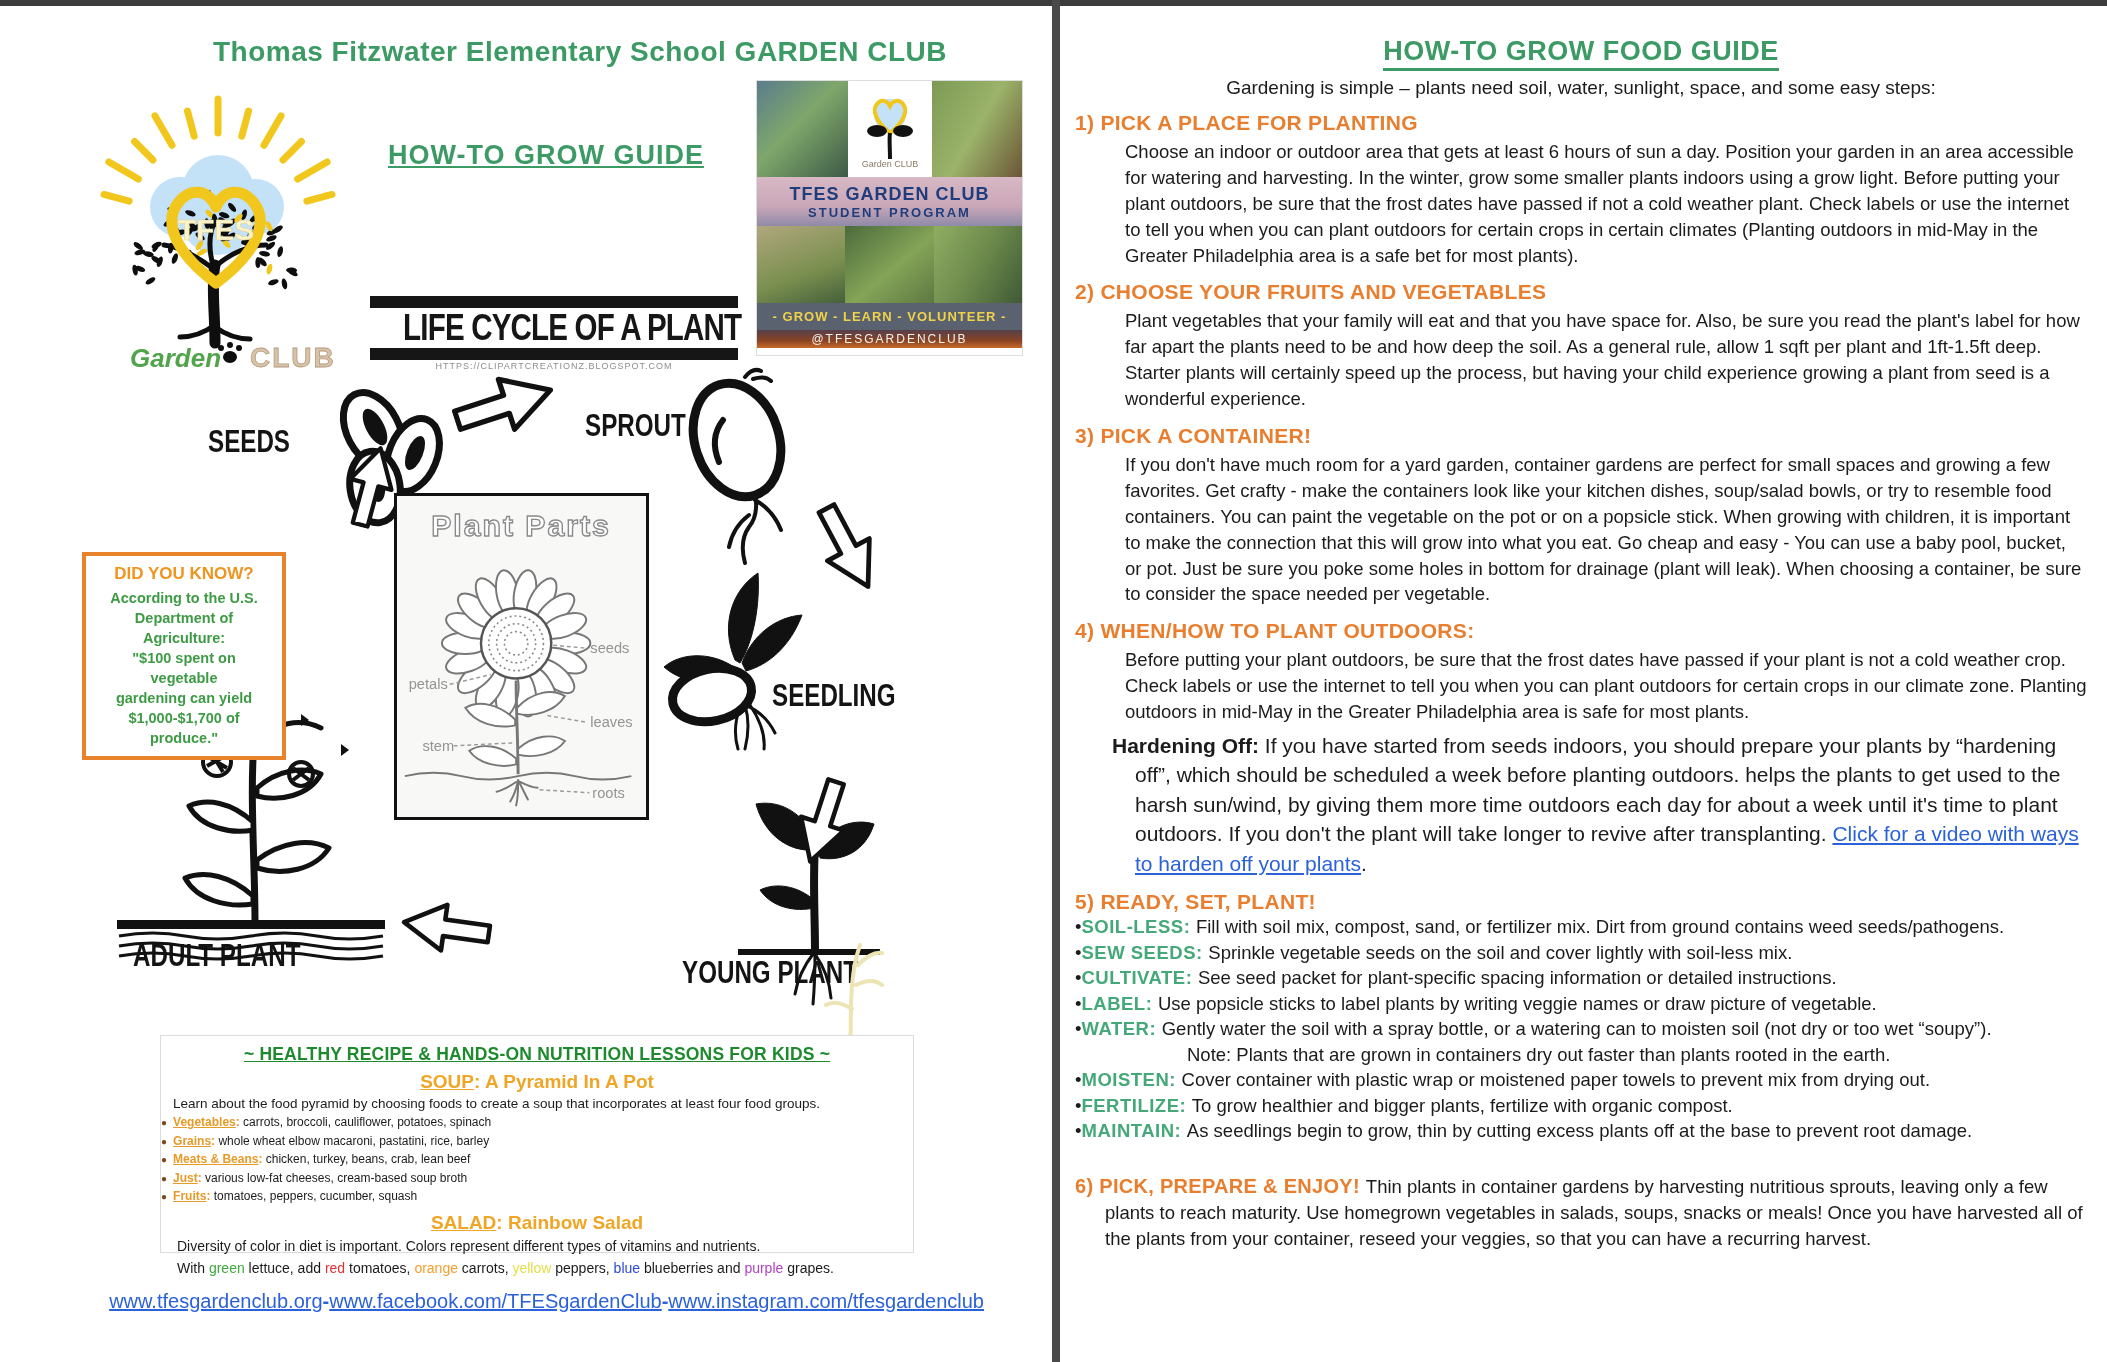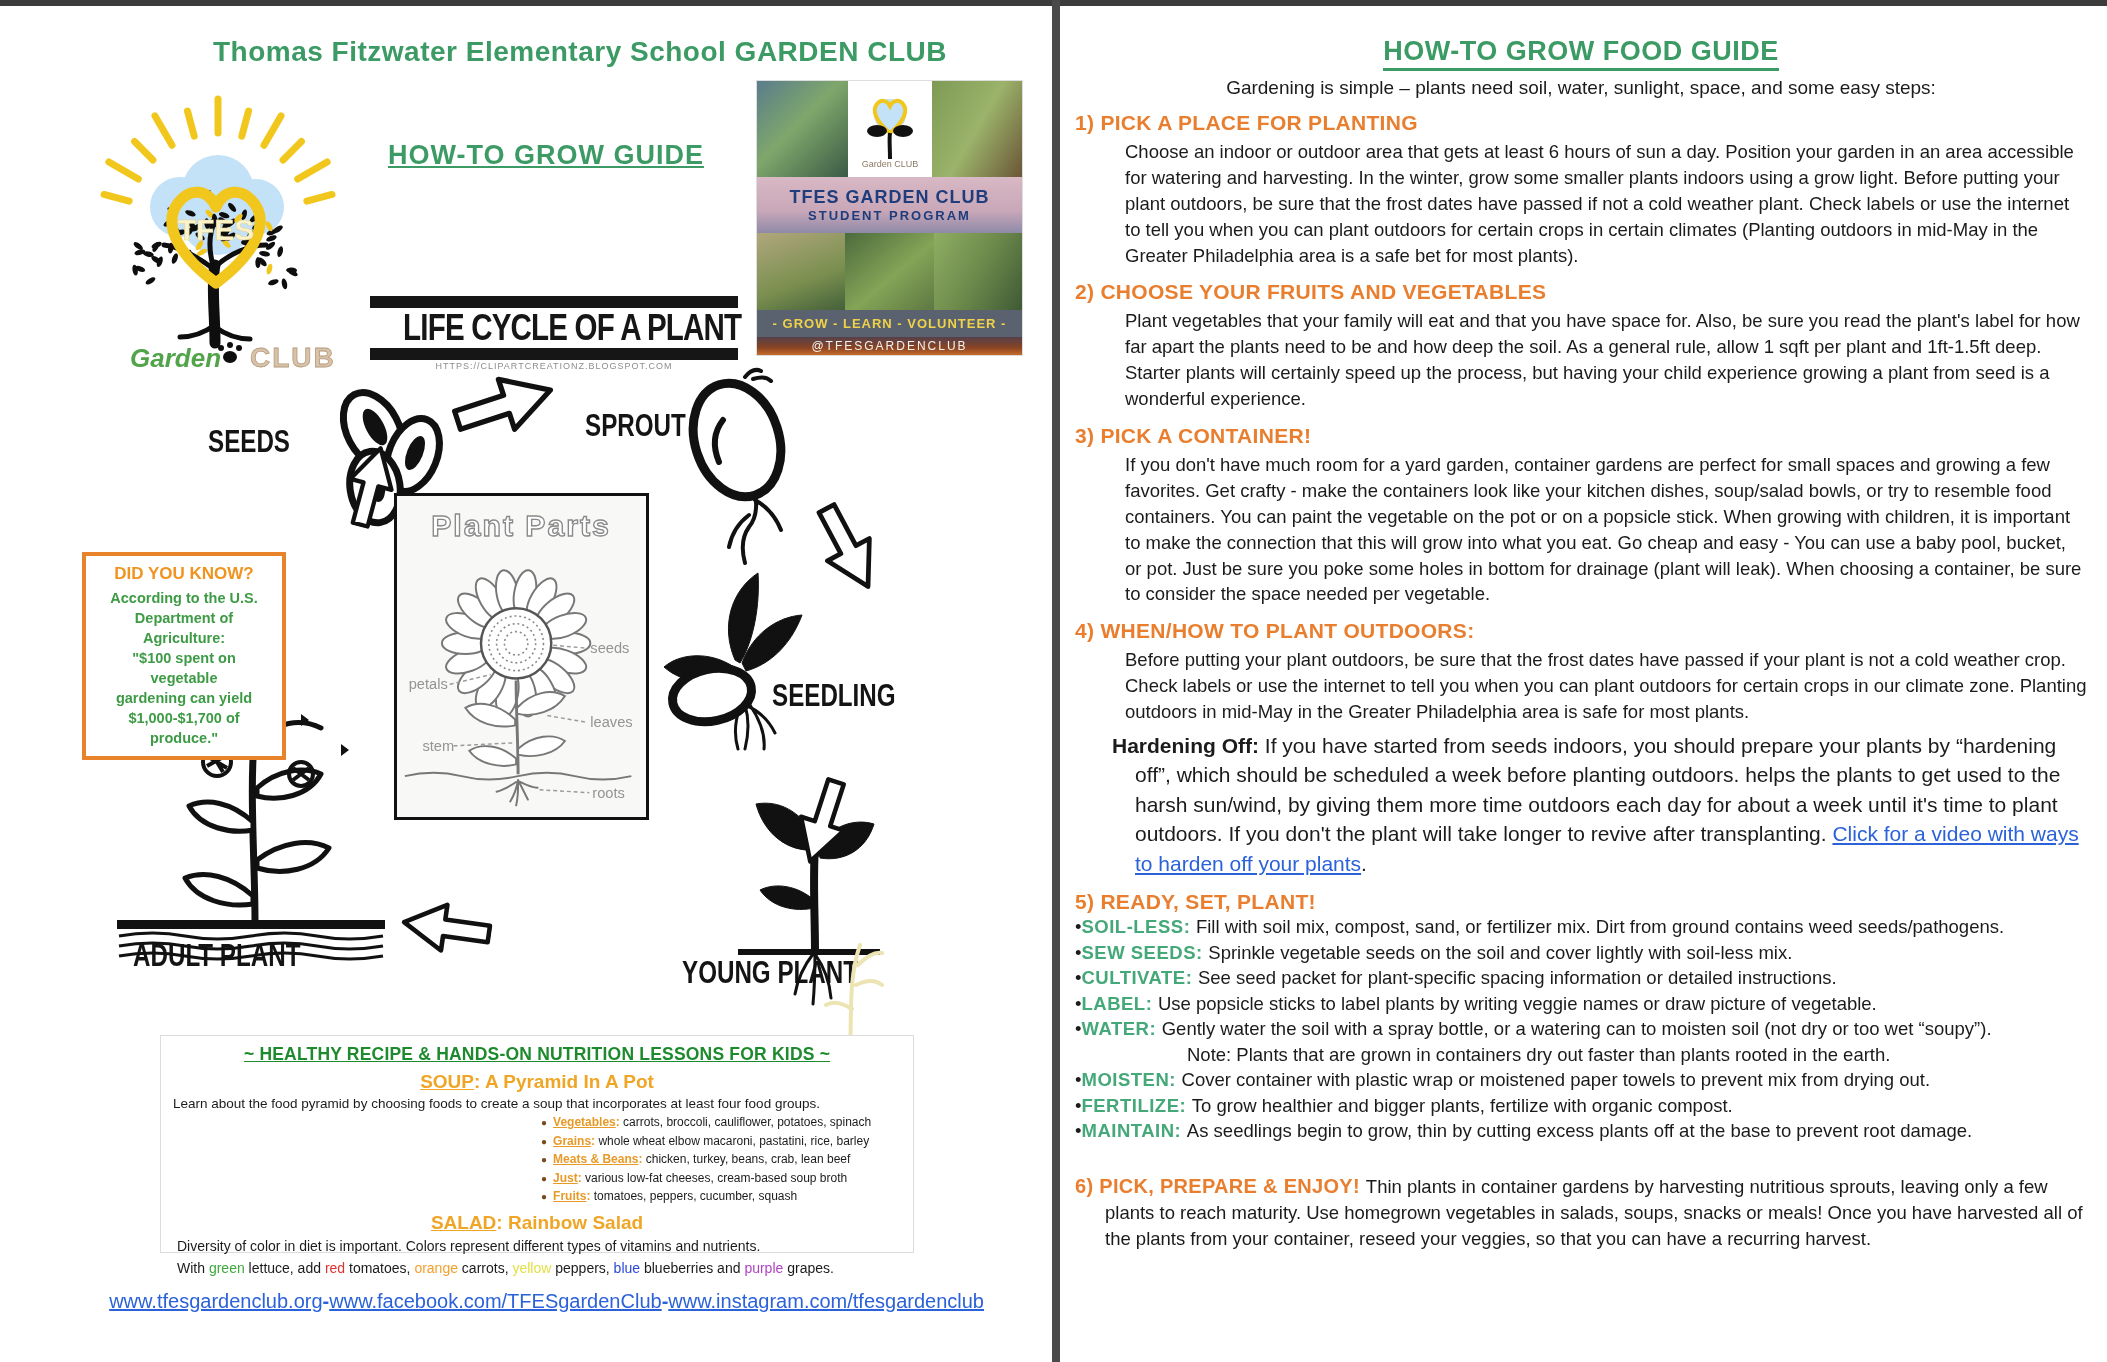--- a/index.html
+++ b/index.html
@@ -23,21 +23,21 @@
   #dyk .h{color:#f0941f;font-weight:bold;font-size:17px;margin-bottom:4px;}
   #dyk .l{color:#3e9b45;font-size:14.5px;line-height:1.38;font-weight:bold;}
   
   #plant-parts{left:394px;top:493px;width:255px;height:327px;background:#f8f8f7;border:3px solid #111;box-sizing:border-box;}
   
   #recipe{left:160px;top:1035px;width:754px;height:218px;background:#fff;border:1px solid #dcdcdc;box-sizing:border-box;padding-top:8px;}
   #recipe .head{color:#1e8a2e;font-weight:bold;font-size:17.5px;text-align:center;text-decoration:underline;letter-spacing:.2px;}
   .gold{color:#efa627;font-weight:bold;}
   #soup-title,#salad-title{text-align:center;font-size:19px;margin-top:6px;}
   #soup-intro{font-size:13.5px;margin:3px 10px 2px 12px;color:#1b1b1b;}
-  .soup-item{font-size:12px;line-height:1.55;margin-left:380px;color:#1b1b1b;white-space:nowrap;}
+  .soup-item{font-size:12px;line-height:1.55;color:#1b1b1b;white-space:nowrap;}
   .soup-item .bullet{color:#7a4a1f;font-size:10px;margin-right:6px;}
   .soup-label{color:#e79a28;font-weight:bold;text-decoration:underline;}
   .soup-colon{color:#e79a28;font-weight:bold;}
   #salad-l1,#salad-l2{font-size:14px;margin:2px 10px 0 16px;line-height:1.45;}
   
   #footer-links{left:74px;top:1290px;width:910px;display:flex;justify-content:flex-end;align-items:center;font-size:20px;}
   #footer-links a{color:#2b62d9;text-decoration:underline;}
   #footer-links .sep{color:#2b62d9;font-weight:bold;}
   
   #rp{left:1075px;top:36px;width:1012px;}
@@ -175,21 +175,21 @@
             <circle cx="35" cy="26" r="16" fill="#c3e1f7"></circle>
             <path d="M35,44 C20,32 17,21 22,15 C26,10 32,11 35,17 C38,11 44,10 48,15 C53,21 50,32 35,44 Z" fill="none" stroke="#f2c71d" stroke-width="4"></path>
             <path d="M35,70 C35,58 34,50 35,44" stroke="#111" stroke-width="4" fill="none"></path>
             <ellipse cx="22" cy="42" rx="10" ry="6" fill="#111"></ellipse>
             <ellipse cx="48" cy="42" rx="10" ry="6" fill="#111"></ellipse>
             <text x="35" y="78" text-anchor="middle" font-size="9" fill="#8a7a62">Garden CLUB</text>
           </svg>
         </div>
         <div style="flex:1;background:linear-gradient(120deg,#7d9a55 0%,#9bb36a 50%,#6b5637 100%);"></div>
       </div>
-      <div style="height:56px;background:linear-gradient(180deg,#d8b8c4 0%,#c9a7b8 60%,#8f8aa8 100%);display:flex;flex-direction:column;align-items:center;justify-content:center;">
+      <div style="height:49px;background:linear-gradient(180deg,#d8b8c4 0%,#c9a7b8 60%,#8f8aa8 100%);display:flex;flex-direction:column;align-items:center;justify-content:center;">
         <div style="color:#1f3d7c;font-weight:900;font-size:18px;letter-spacing:1px;">TFES GARDEN CLUB</div>
         <div style="color:#1f3d7c;font-weight:bold;font-size:13px;letter-spacing:2px;">STUDENT PROGRAM</div>
       </div>
       <div style="height:77px;display:flex;">
         <div style="flex:1;background:linear-gradient(160deg,#b0a77d 0%,#7a8f4f 60%,#45603a 100%);"></div>
         <div style="flex:1;background:linear-gradient(140deg,#4c6b3d 0%,#84a457 55%,#5e7842 100%);"></div>
         <div style="flex:1;background:linear-gradient(120deg,#8fae62 0%,#6d8a4c 50%,#3f5a35 100%);"></div>
       </div>
       <div style="height:27px;background:#59626e;display:flex;align-items:center;justify-content:center;">
         <span style="color:#f0d24a;font-weight:bold;font-size:13px;letter-spacing:1px;">-  GROW  -  LEARN  -  VOLUNTEER  -</span>

